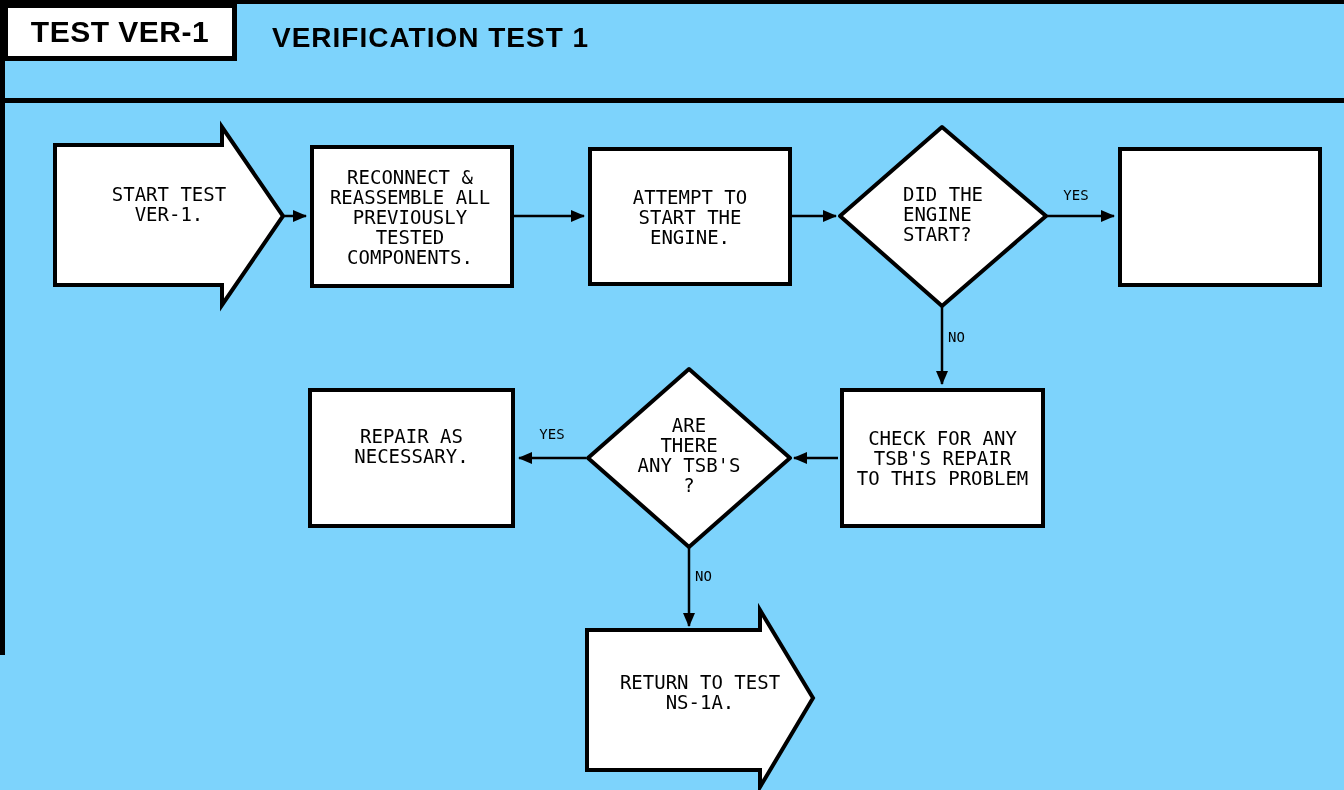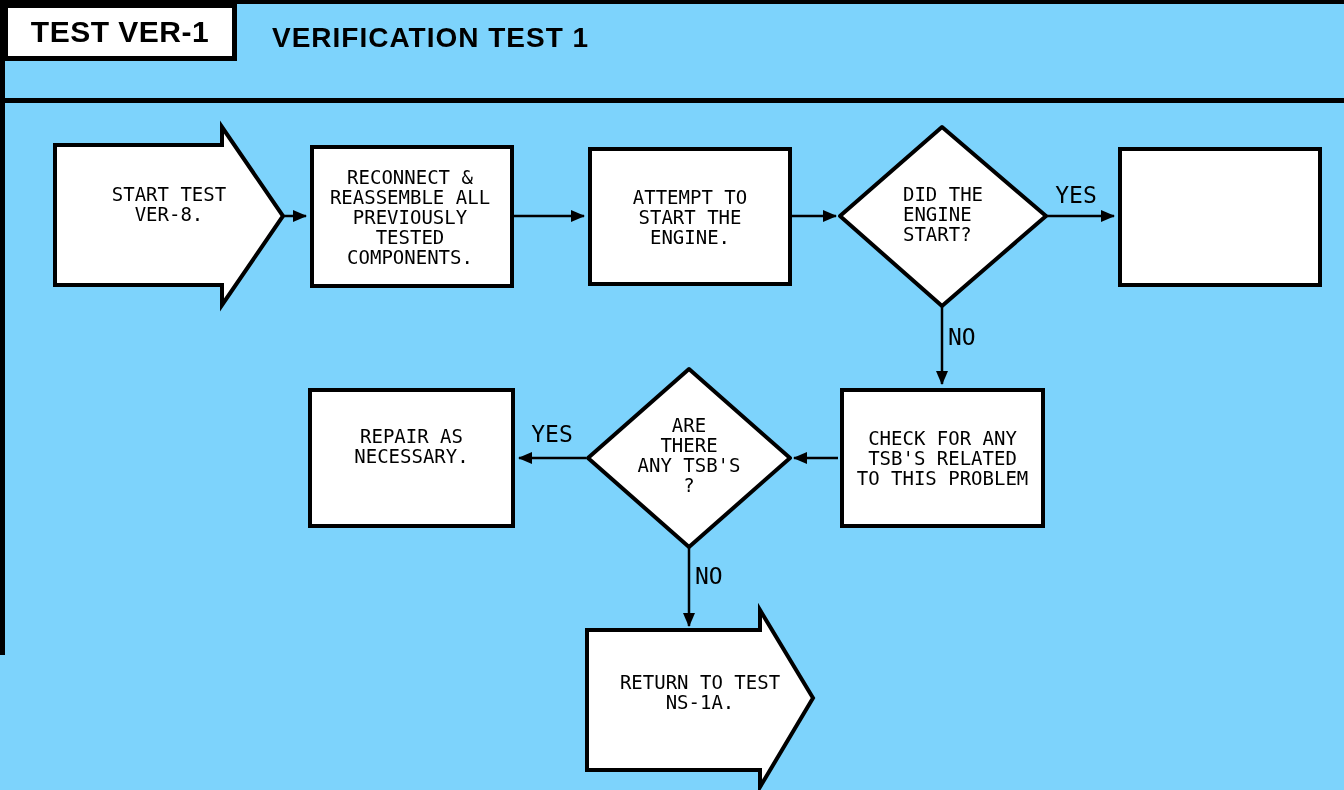--- a/index.html
+++ b/index.html
@@ -33,21 +33,21 @@
   
   .node-text {
     position:absolute; display:flex; align-items:center; justify-content:center;
     font-size:19px; line-height:20px; text-align:center;
   }
   .node-text span { white-space:pre-line; display:block; }
   .node-text.align-left span { text-align:left; }
 
   
   .lbl {
-    position:absolute; font-size:23px; line-height:20px; white-space:nowrap;
+    position:absolute; font-size:14px; line-height:20px; white-space:nowrap;
   }
 
   svg.canvas { position:absolute; left:0; top:0; }
 </style>
 </head>
 <body>
 
 <div class="page">
 
   <div class="hline" style="left:0; top:0; width:1344px; height:4px;"></div>
@@ -87,21 +87,21 @@
   </svg>
 
   <div class="box" style="left:310px; top:145px; width:204px; height:143px;"></div>
   <div class="box" style="left:588px; top:147px; width:204px; height:139px;"></div>
   <div class="box" style="left:1118px; top:147px; width:204px; height:140px;"></div>
   <div class="box" style="left:840px; top:388px; width:205px; height:140px;"></div>
   <div class="box" style="left:308px; top:388px; width:207px; height:140px;"></div>
 
   <div class="node-text" style="left:55px; top:147px; width:228px; height:140px; padding-bottom:26px; box-sizing:border-box;">
     <span>START TEST
-VER-8.</span>
+VER-1.</span>
   </div>
 
   <div class="node-text" style="left:310px; top:145px; width:200px; height:143px;">
     <span>RECONNECT &amp;
 REASSEMBLE ALL
 PREVIOUSLY
 TESTED
 COMPONENTS.</span>
   </div>
 
@@ -113,21 +113,21 @@
 
   <div class="node-text align-left" style="left:843px; top:127px; width:200px; height:179px; padding-bottom:6px; box-sizing:border-box;">
     <span>DID THE
 ENGINE
 START?</span>
   </div>
 
 
   <div class="node-text" style="left:840px; top:388px; width:205px; height:140px;">
     <span>CHECK FOR ANY
-TSB'S RELATED
+TSB'S REPAIR
 TO THIS PROBLEM</span>
   </div>
 
   <div class="node-text" style="left:589px; top:369px; width:200px; height:178px; padding-bottom:6px; box-sizing:border-box;">
     <span>ARE
 THERE
 ANY TSB'S
 ?</span>
   </div>
 

